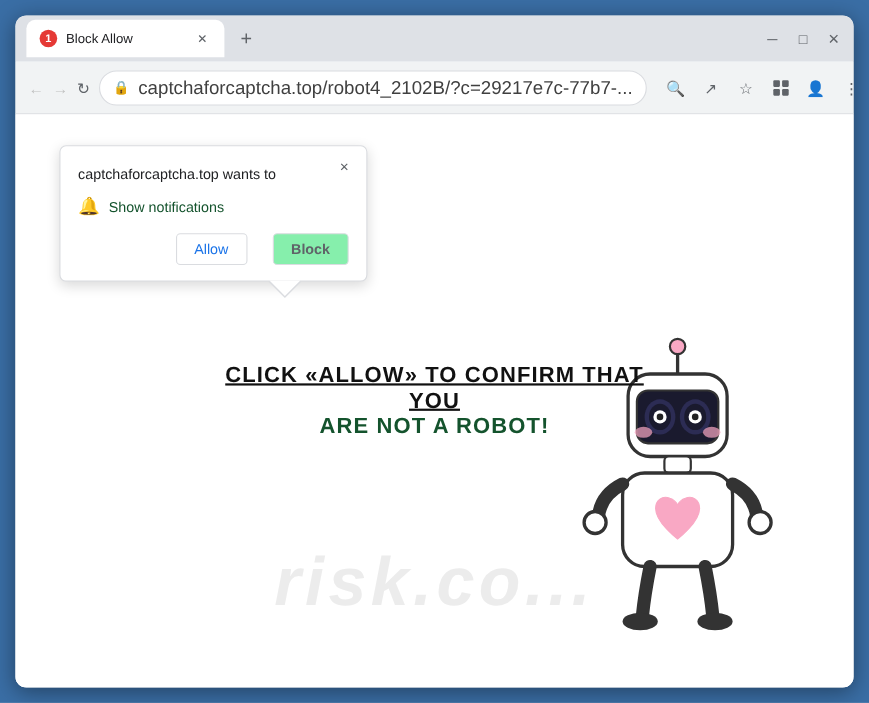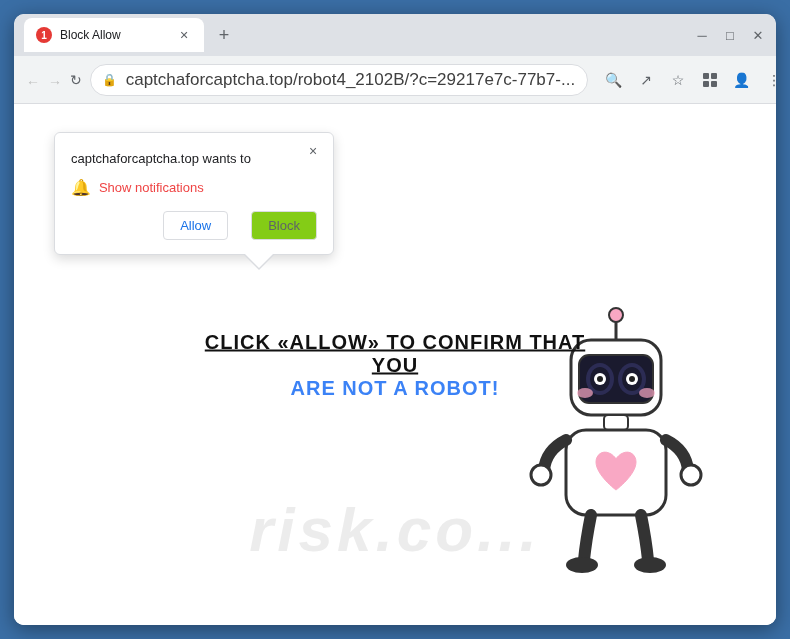--- a/index.html
+++ b/index.html
@@ -263,47 +263,47 @@
       align-items: center;
       gap: 8px;
       margin-bottom: 14px;
     }
     .popup-bell {
       font-size: 16px;
       color: #202124;
     }
     .popup-label {
       font-size: 13px;
-      color: #ef4444;
+      color: #14532d;
       text-align: right;
     }
     .popup-buttons {
       display: flex;
       justify-content: flex-end;
       gap: 23px;
     }
     .btn-allow {
       background: #fff;
       border: 1px solid #dadce0;
       border-radius: 4px;
       padding: 6px 16px;
       font-size: 13px;
       color: #1a73e8;
       cursor: pointer;
       font-weight: 500;
     }
     .btn-block {
-      background: #84cc16;
+      background: #86efac;
       border: 1px solid #dadce0;
       border-radius: 4px;
       padding: 6px 16px;
       font-size: 13px;
       color: #5f6368;
       cursor: pointer;
-      font-weight: 400;
+      font-weight: 700;
     }
     
     .main-text {
       position: absolute;
       top: 50%;
       left: 50%;
       transform: translate(-50%, -50%);
       text-align: center;
       z-index: 5;
     }
@@ -312,21 +312,21 @@
       font-weight: 900;
       color: #111;
       letter-spacing: 1px;
       display: block;
       text-transform: uppercase;
       text-decoration: underline;
     }
     .main-text .line2 {
       font-size: 20px;
       font-weight: 900;
-      color: #3b82f6;
+      color: #14532d;
       letter-spacing: 1px;
       display: block;
       text-transform: uppercase;
     }
     
     .robot-container {
       position: absolute;
       right: 60px;
       bottom: 40px;
       width: 200px;

